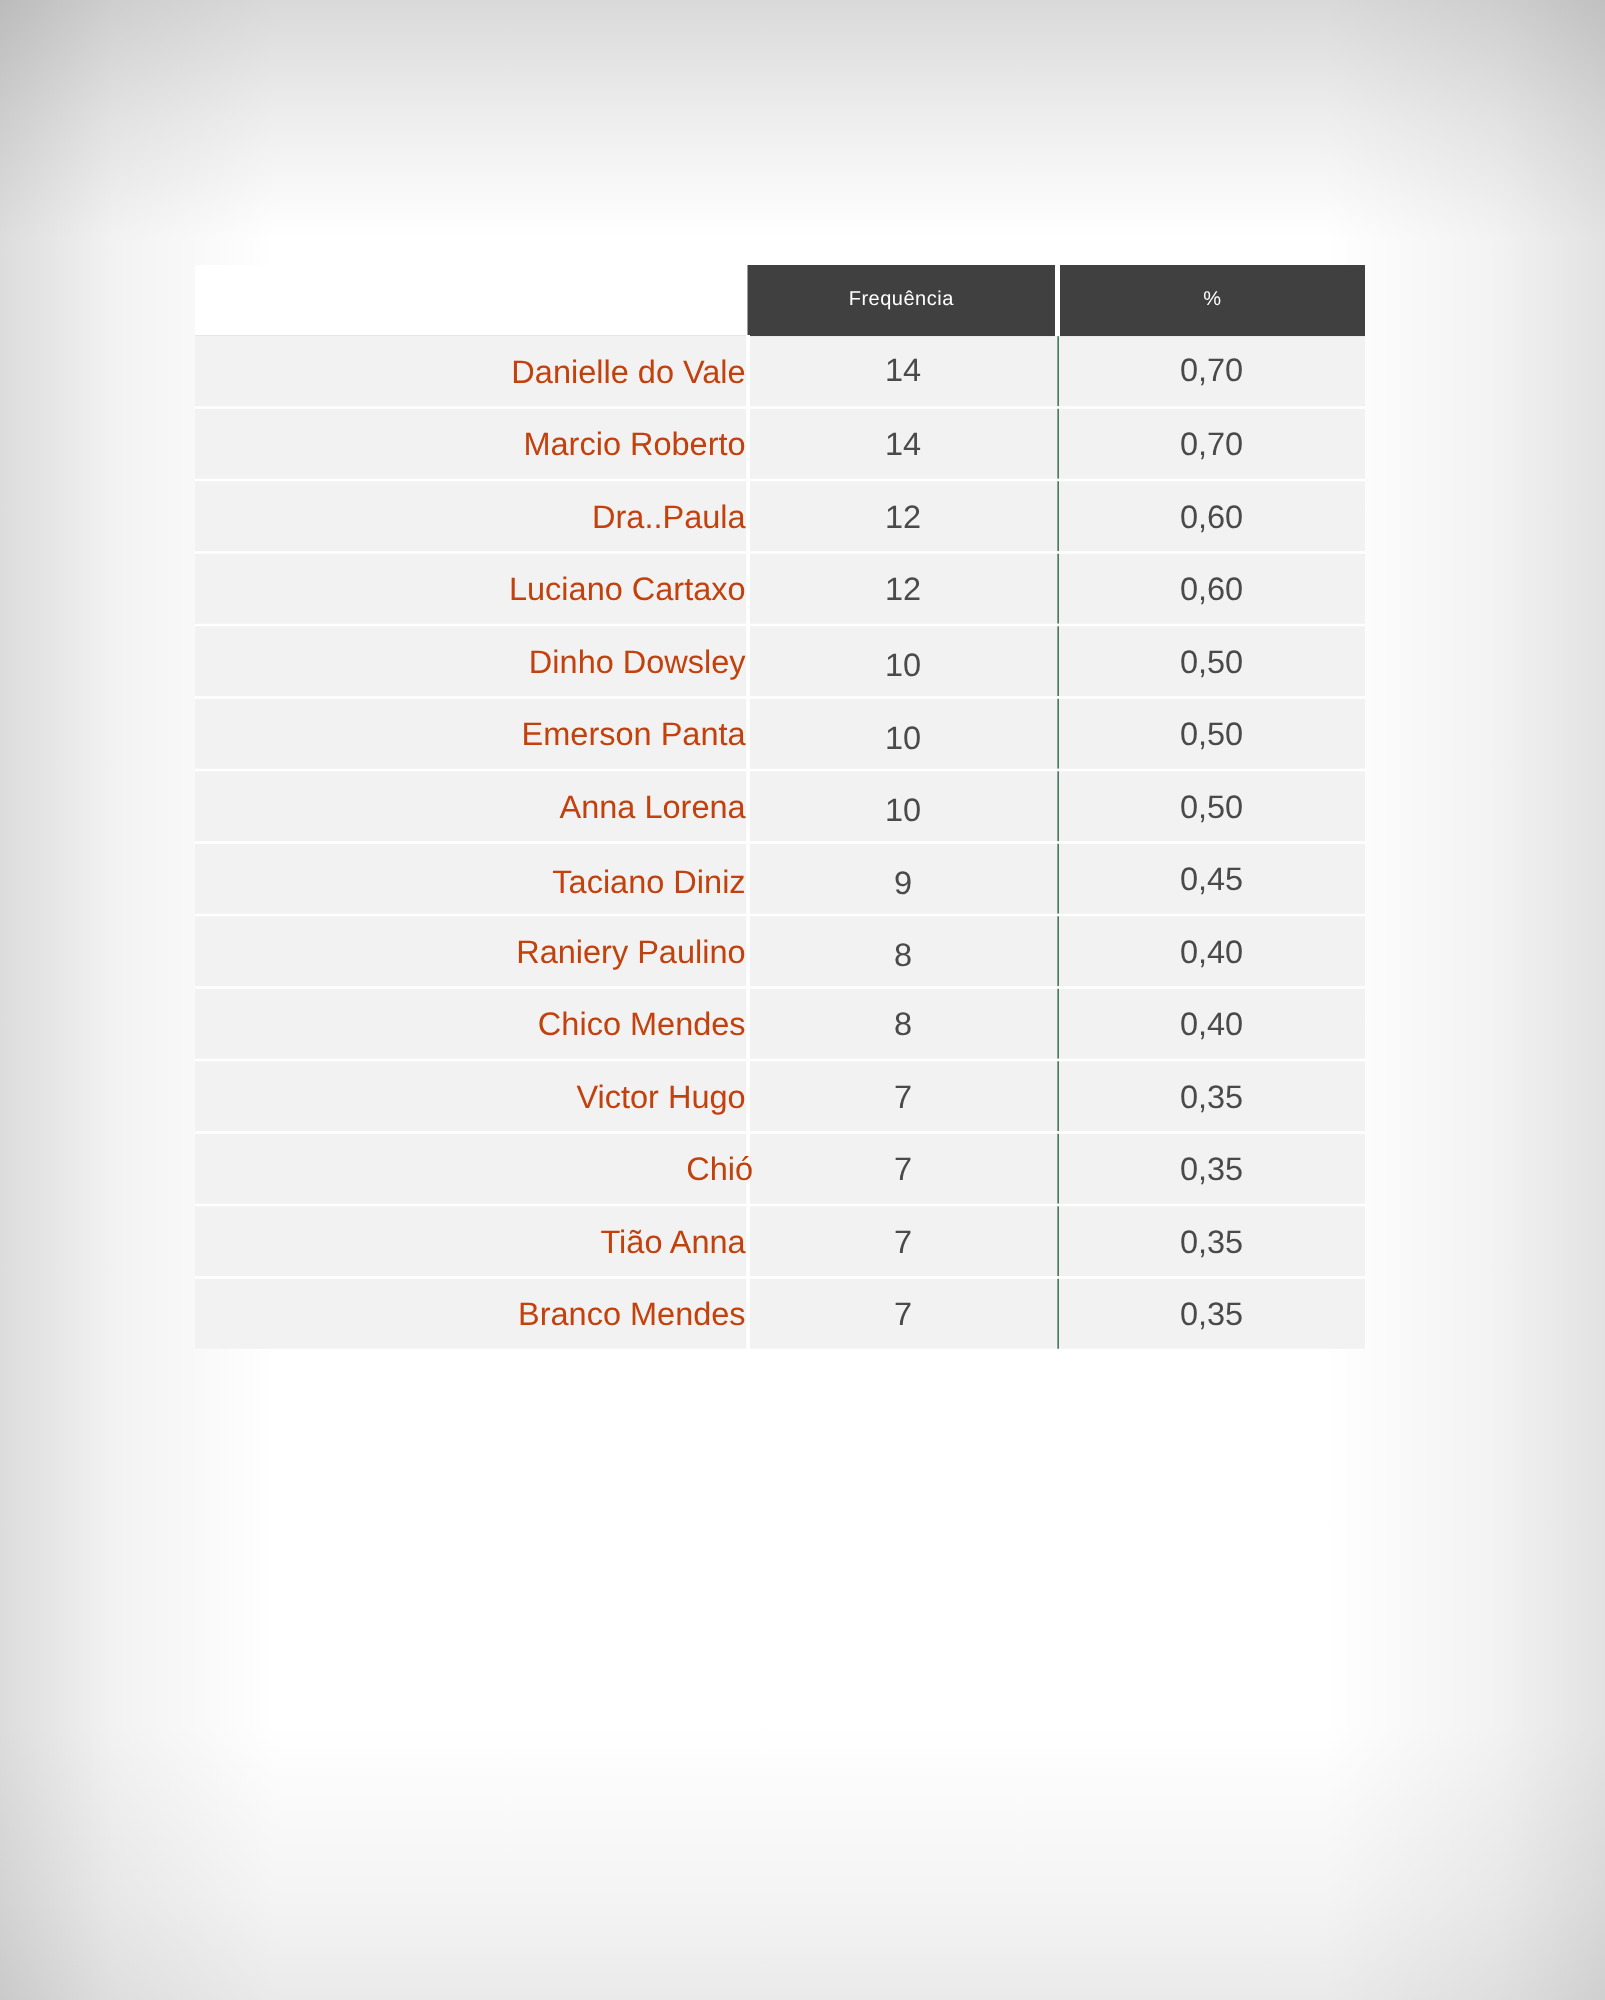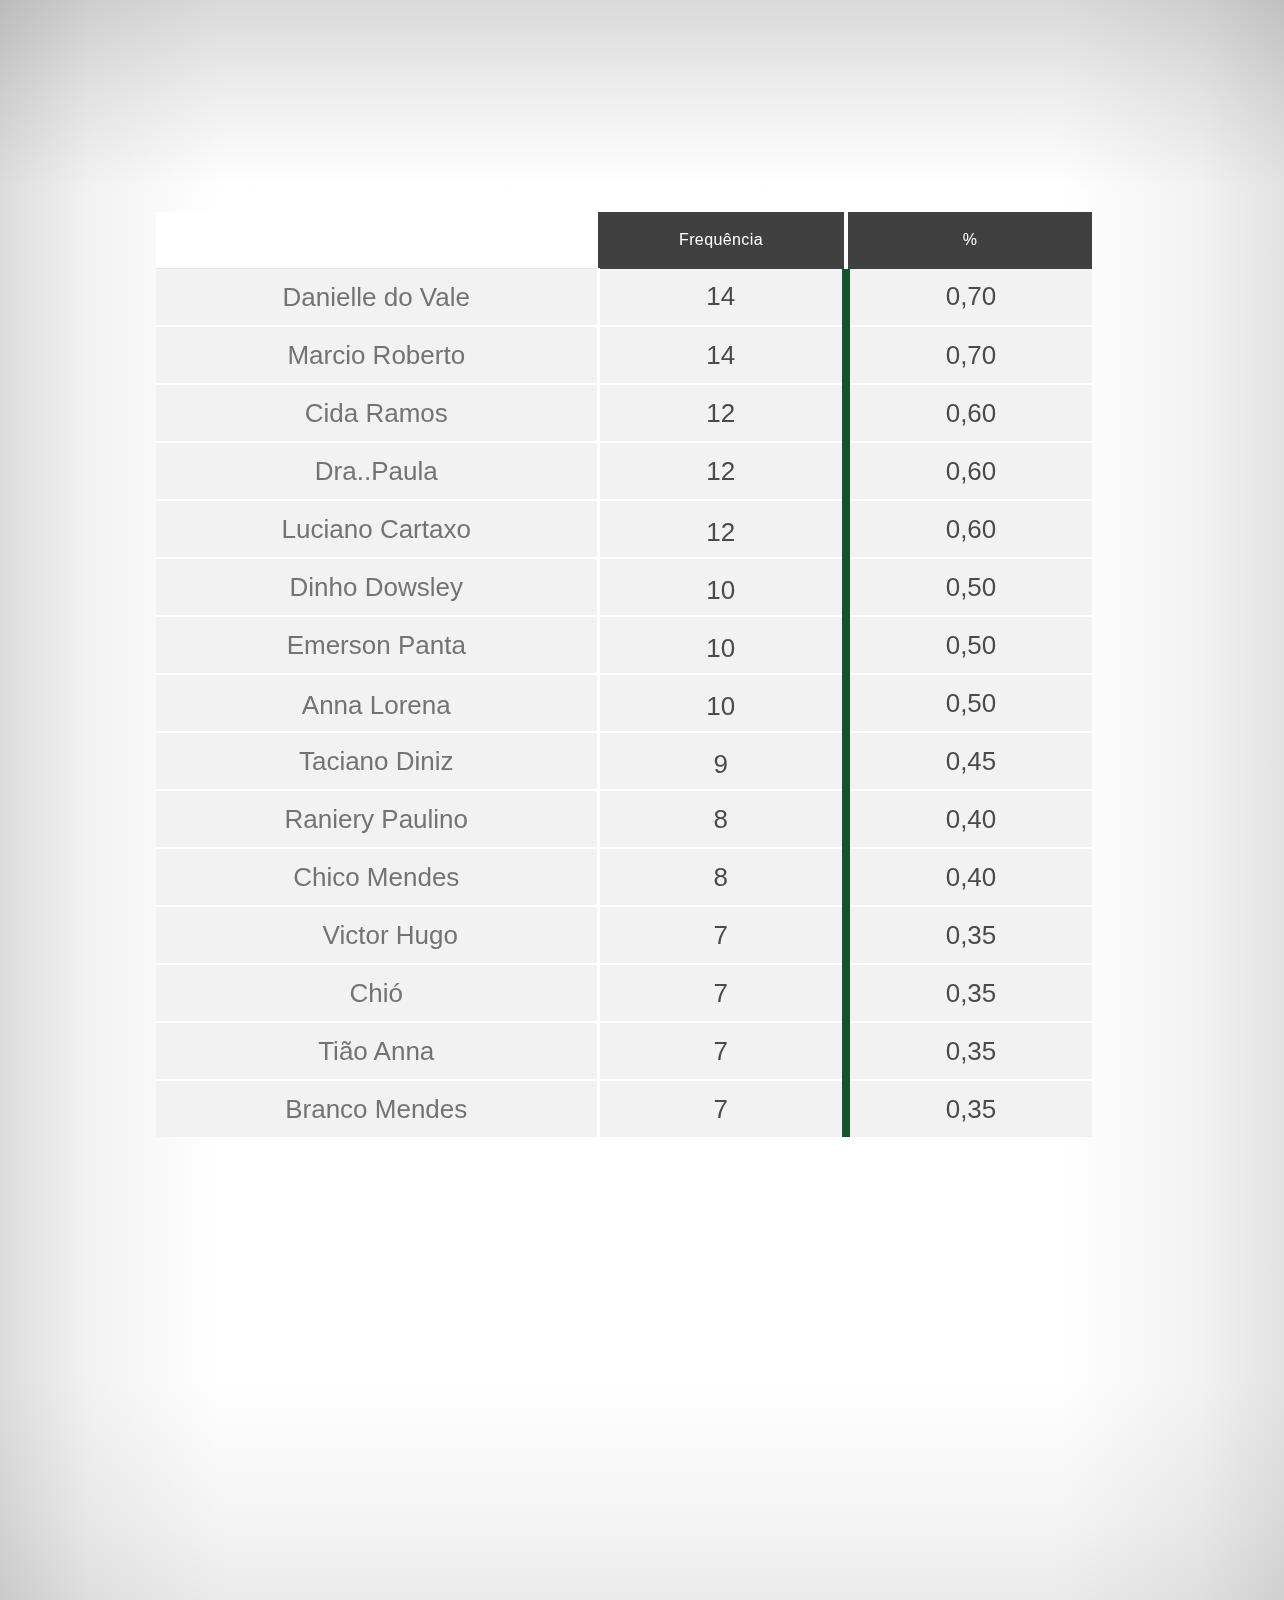--- a/index.html
+++ b/index.html
@@ -67,28 +67,28 @@
     font-size: 26px;
     font-weight: 400;
     color: #4a4a4a;
     background: #f2f2f2;
     border-bottom: 2px solid #ffffff;
     padding: 0;
     vertical-align: middle;
   }
 
   tbody td.name {
-    text-align: center;
+    text-align: right;
     padding-right: 0px;
-    color: #737373;
+    color: #c2410c;
     border-right: 3px solid #ffffff;
   }
   tbody td.freq {
     text-align: center;
-    border-right: 8px solid #14532d;
+    border-right: 1px solid #14532d;
   }
   tbody td.pct {
     text-align: center;
   }
 
   
   tbody tr:nth-child(5) td.freq span,
   tbody tr:nth-child(6) td.freq span,
   tbody tr:nth-child(7) td.freq span,
   tbody tr:nth-child(8) td.freq span,
@@ -121,25 +121,20 @@
     <tbody id="table-body">
     <tr>
           <td class="name"><span>Danielle do Vale</span></td>
           <td class="freq"><span>14</span></td>
           <td class="pct"><span>0,70</span></td>
         </tr>
         <tr>
           <td class="name"><span>Marcio Roberto</span></td>
           <td class="freq"><span>14</span></td>
           <td class="pct"><span>0,70</span></td>
-        </tr>
-        <tr>
-          <td class="name"><span>Cida Ramos</span></td>
-          <td class="freq"><span>12</span></td>
-          <td class="pct"><span>0,60</span></td>
         </tr>
         <tr>
           <td class="name"><span>Dra..Paula</span></td>
           <td class="freq"><span>12</span></td>
           <td class="pct"><span>0,60</span></td>
         </tr>
         <tr>
           <td class="name"><span>Luciano Cartaxo</span></td>
           <td class="freq"><span>12</span></td>
           <td class="pct"><span>0,60</span></td>

